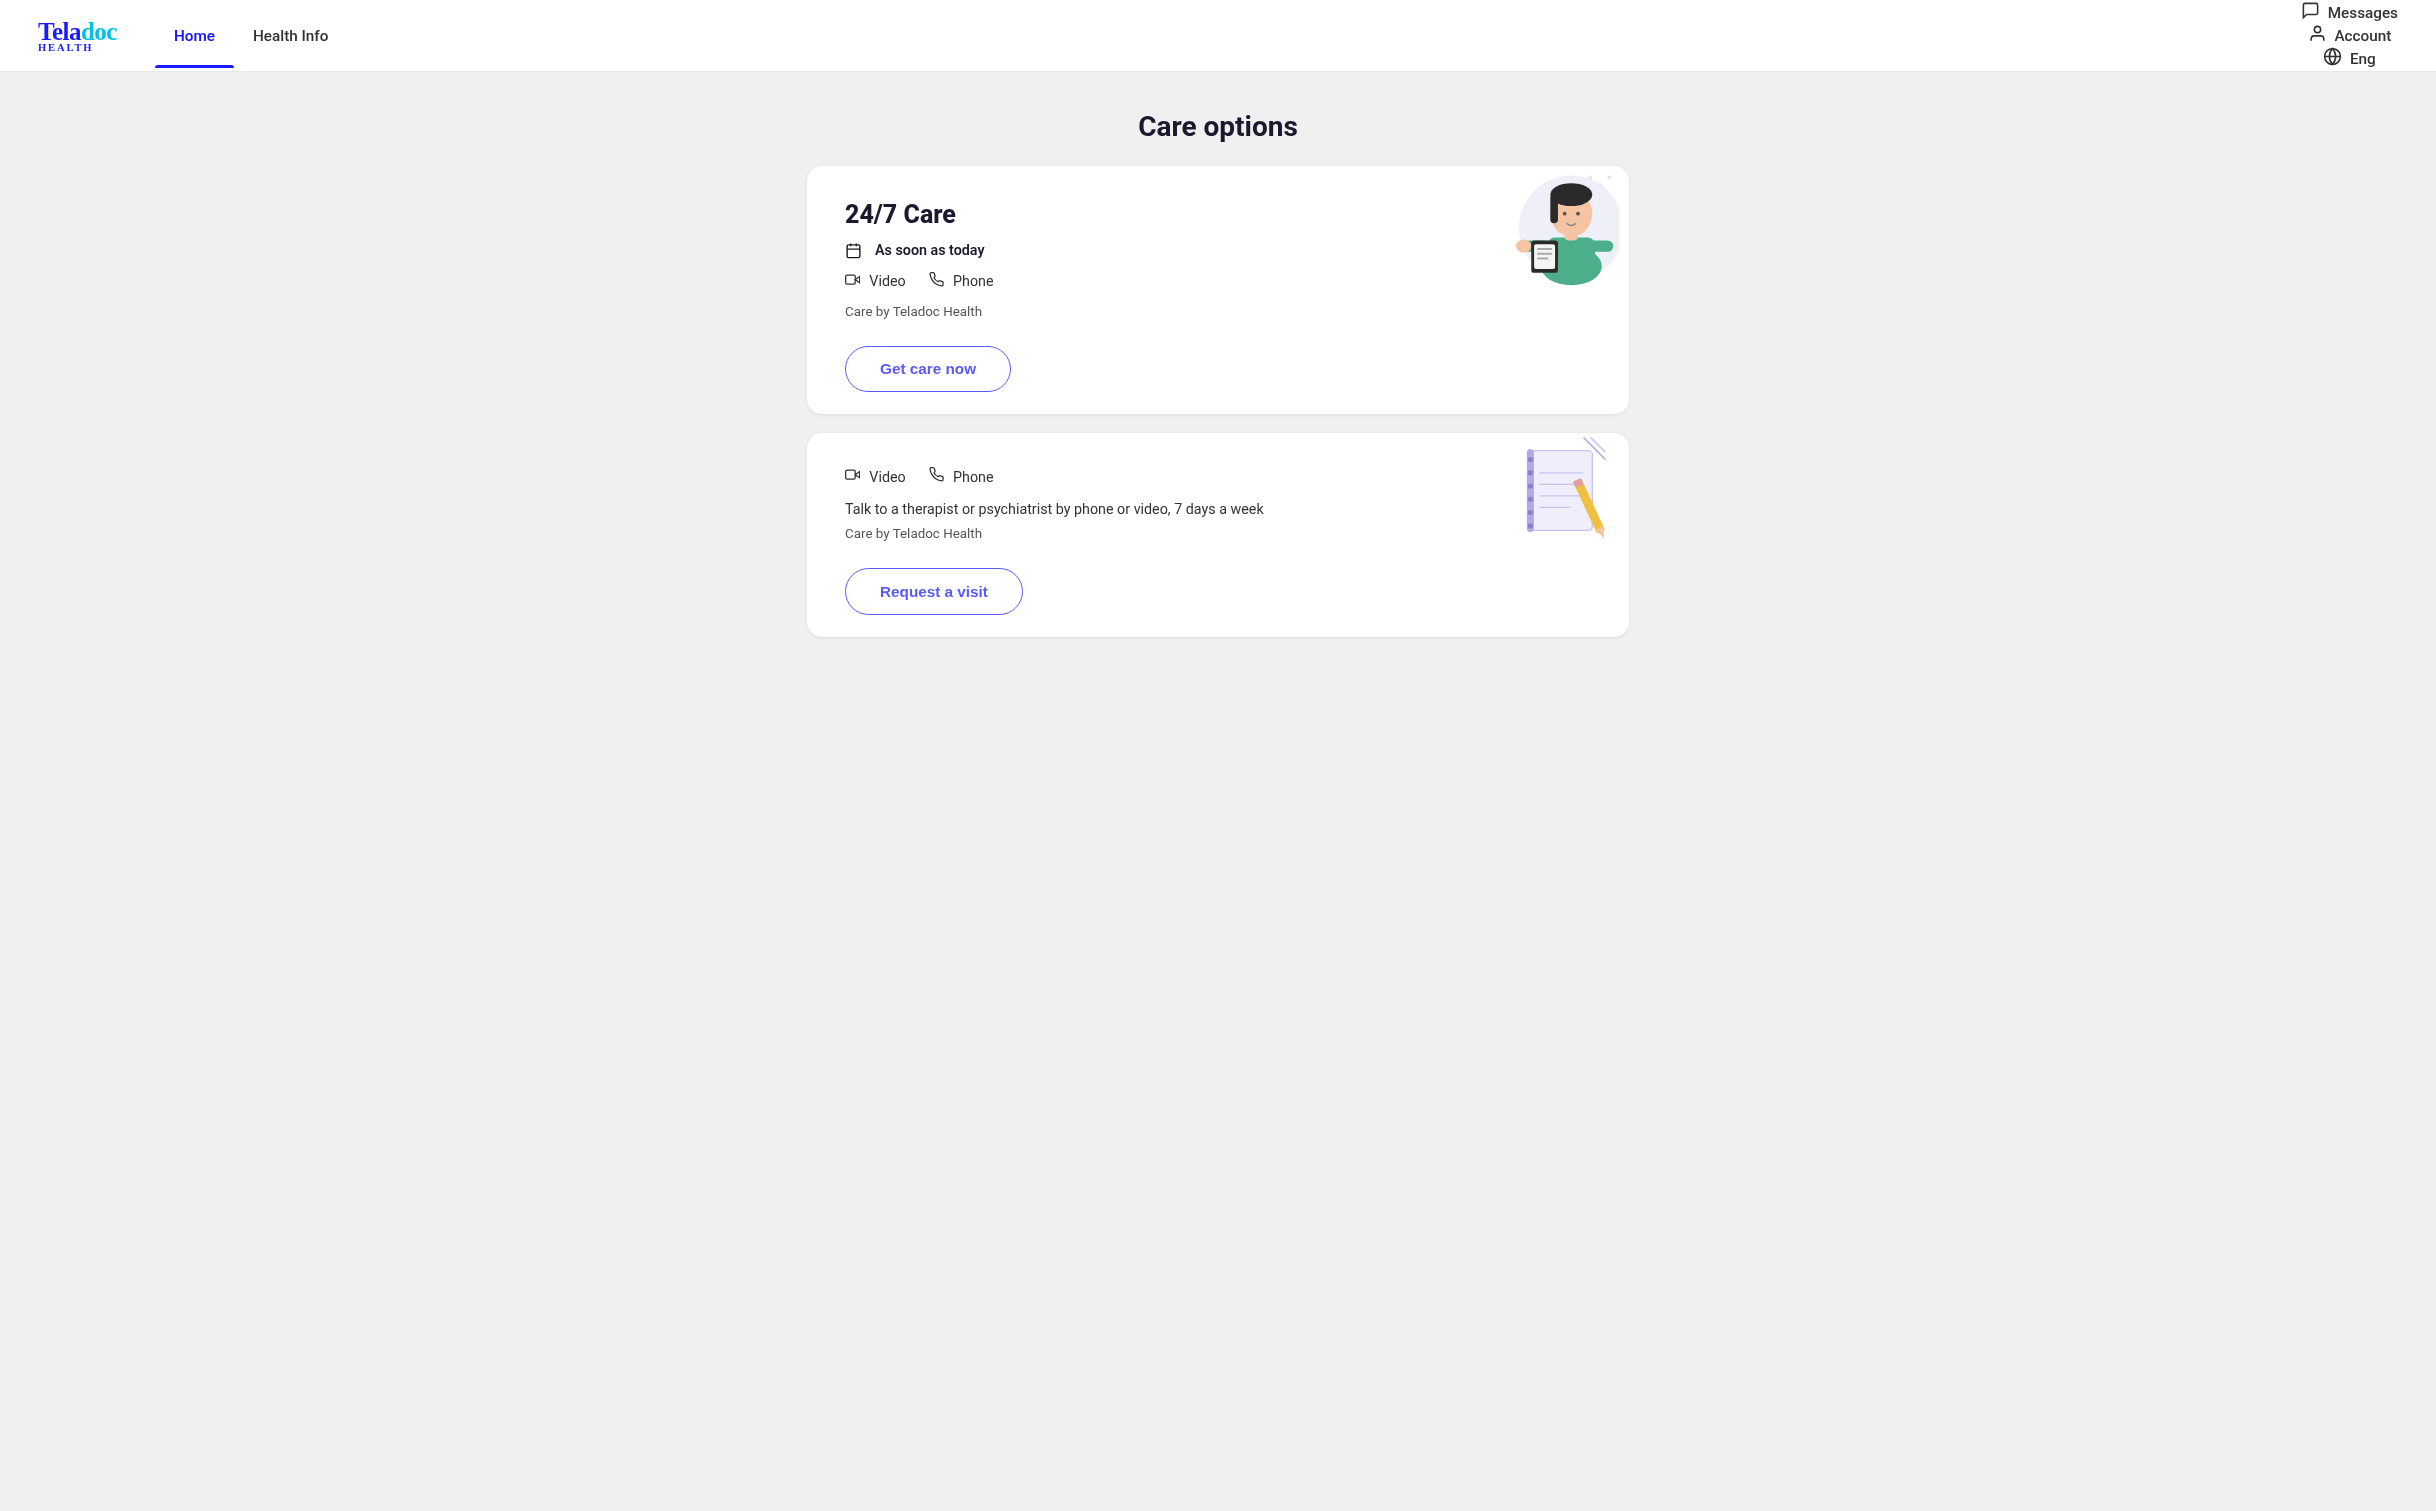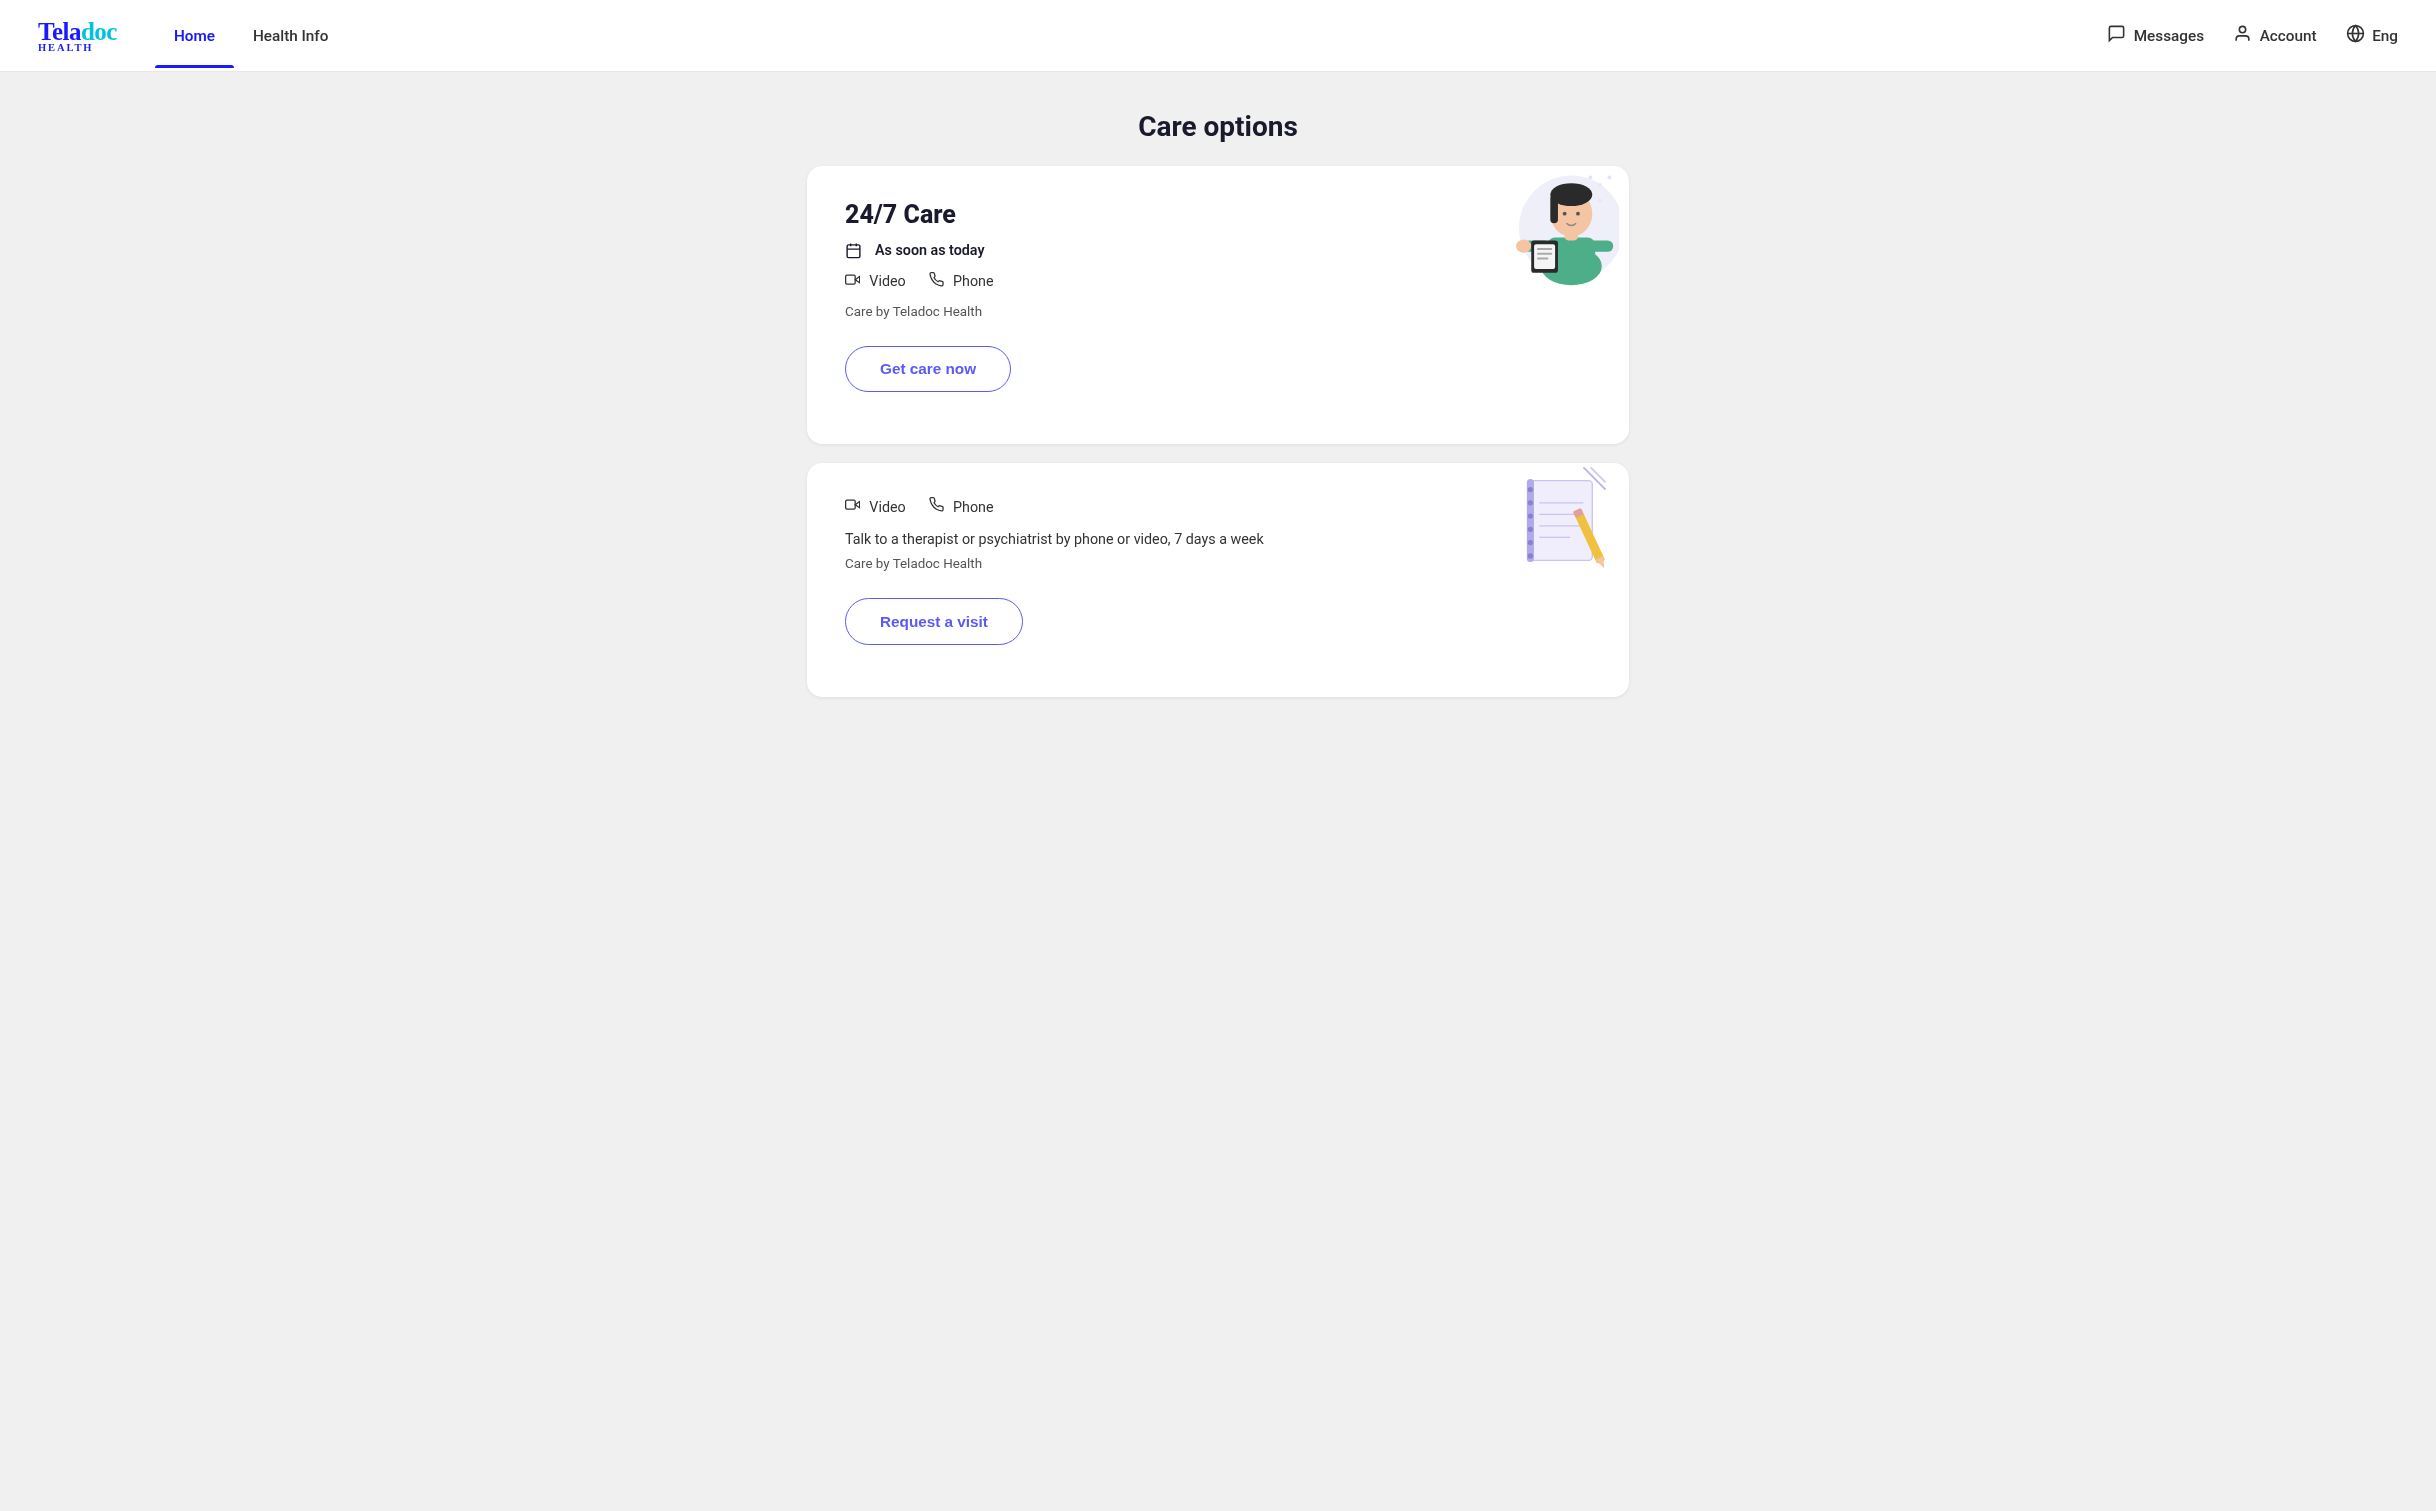--- a/index.html
+++ b/index.html
@@ -92,22 +92,22 @@
       left: 0;
       right: 0;
       height: 2.9px;
       background: #1a1aff;
       border-radius: 2.9px 2.9px 0 0;
     }
 
     .header-right {
       display: flex;
       align-items: center;
-      gap: 29px;
       margin-left: auto;
+      flex-direction: column;
     }
 
     .header-action {
       display: flex;
       align-items: center;
       gap: 7.6px;
       font-size: 15.3px;
       color: #333;
       cursor: pointer;
       font-weight: 500;
@@ -130,21 +130,21 @@
       font-weight: 700;
       color: #1a1a2e;
       margin-bottom: 23px;
       text-align: center;
     }
 
     
     .care-card {
       background: #ffffff;
       border-radius: 15.3px;
-      padding: 34px 38px 52px 38px;
+      padding: 34px 38px 22px 38px;
       margin-bottom: 19px;
       position: relative;
       overflow: hidden;
       box-shadow: 0 1px 3.8px rgba(0,0,0,0.08);
     }
 
     .card-illustration {
       position: absolute;
       top: 0;
       right: 0;

